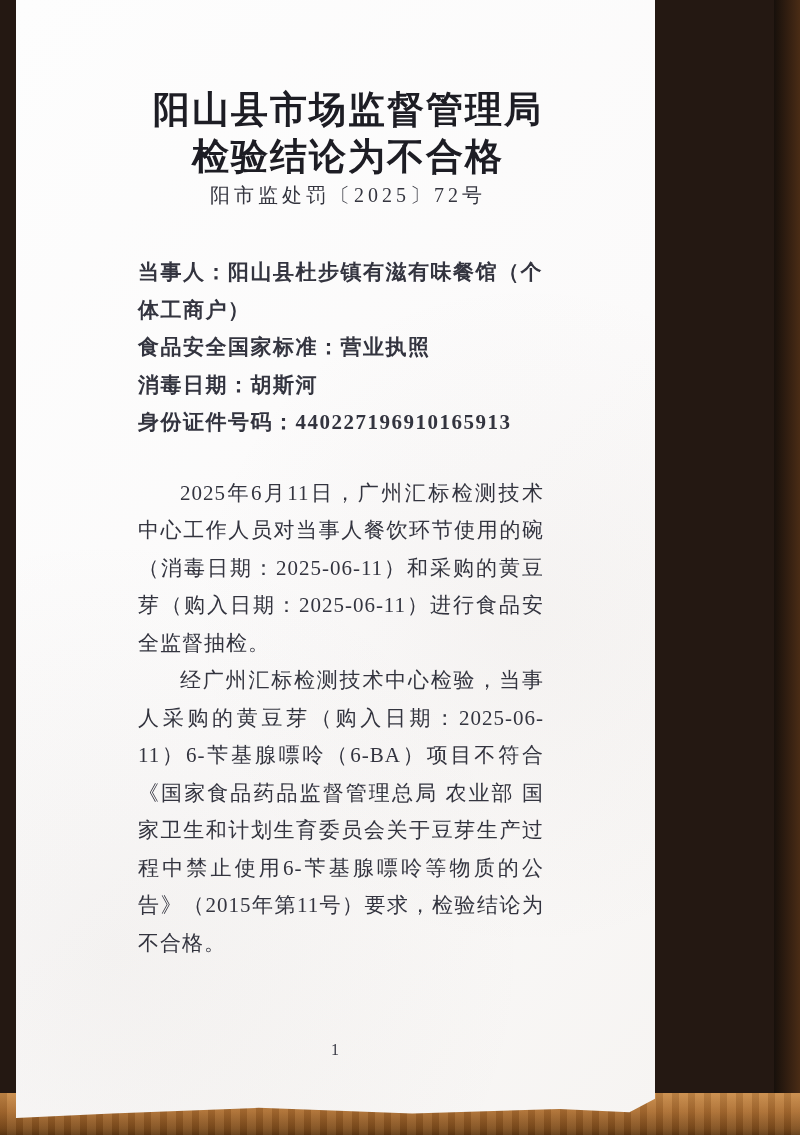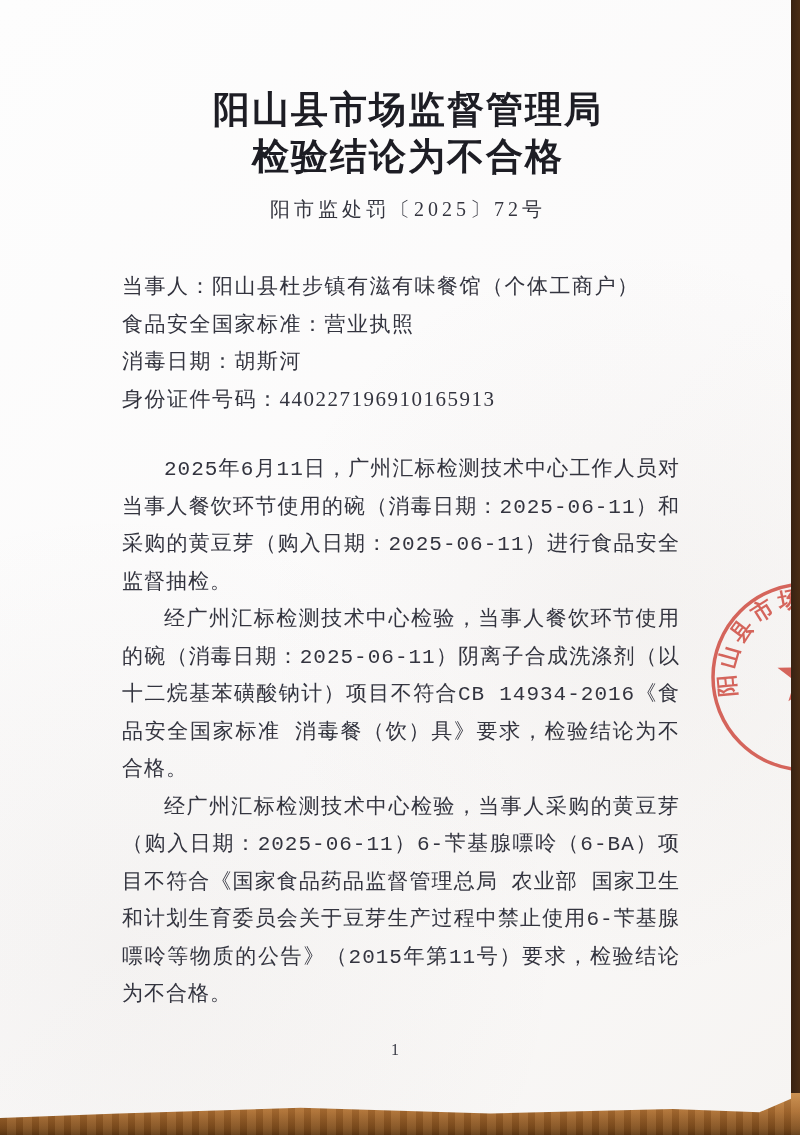--- a/index.html
+++ b/index.html
@@ -18,47 +18,47 @@
   .bg-wood{
     position:absolute;left:0;bottom:0;width:800px;height:42px;
     background:linear-gradient(180deg,#c98c4b 0%,#a96c31 45%,#7c4c1e 85%,#5c3713 100%);
   }
   .bg-wood::after{
     content:"";position:absolute;inset:0;
     background:repeating-linear-gradient(90deg,rgba(60,30,5,.12) 0 7px,rgba(255,220,170,.08) 7px 16px);
   }
   
   .paper{
-    position:absolute;left:0;top:0;width:791px;height:1119px;
+    position:absolute;left:16px;top:0;width:639px;height:1119px;
     background:
       radial-gradient(circle at 80% 55%, rgba(140,120,105,.05), transparent 42%),
       radial-gradient(circle at 15% 85%, rgba(130,115,100,.06), transparent 38%),
       linear-gradient(135deg,#fdfdfd 0%,#fbfafa 55%,#f6f4f2 100%);
     clip-path:polygon(0 0,100% 0,100% 98.2%,96% 99.4%,85% 99.1%,62% 99.5%,38% 99.0%,15% 99.5%,0 99.9%);
     overflow:hidden;
     z-index:2;
     color:#33343f;
   }
   .title-block{margin-top:86px;text-align:center;padding-left:25px;}
   .title{
     font-family:"Liberation Sans", sans-serif;
     font-weight:700;font-size:37px;line-height:47px;
     letter-spacing:2px;color:#1d1d24;
   }
   .doc-number{
-    margin-top:14px;font-size:20px;line-height:30px;
+    font-size:20px;line-height:30px;
     letter-spacing:4px;color:#34353f;
   }
   .content{padding:0 111px 0 122px;}
-  .info-block{margin-top:44px;}
+  .info-block{margin-top:44px;font-weight:bold;}
   .info-line{font-size:21px;line-height:37.5px;letter-spacing:1.5px;}
   .body-block{margin-top:33px;}
   .para{
     margin:0;font-size:21px;line-height:37.5px;letter-spacing:1px;
-    text-align:justify;text-indent:2em;font-family:Liberation Mono, monospace;
+    text-align:justify;text-indent:2em;
   }
   .page-number{
     position:absolute;left:0;right:0;bottom:60px;
     text-align:center;font-size:16px;color:#3a3b46;letter-spacing:1px;
   }
   .stamp{
     position:absolute;left:703px;top:572px;
     opacity:.88;mix-blend-mode:multiply;
     font-family:"Liberation Sans", sans-serif;
   }
@@ -81,21 +81,20 @@
     <div class="content">
       <div class="info-block">
         <div class="info-line">当事人：阳山县杜步镇有滋有味餐馆（个体工商户）</div>
         <div class="info-line">食品安全国家标准：营业执照</div>
         <div class="info-line">消毒日期：胡斯河</div>
         <div class="info-line">身份证件号码：440227196910165913</div>
       </div>
 
       <div class="body-block">
         <p class="para">2025年6月11日，广州汇标检测技术中心工作人员对当事人餐饮环节使用的碗（消毒日期：2025-06-11）和采购的黄豆芽（购入日期：2025-06-11）进行食品安全监督抽检。</p>
-        <p class="para">经广州汇标检测技术中心检验，当事人餐饮环节使用的碗（消毒日期：2025-06-11）阴离子合成洗涤剂（以十二烷基苯磺酸钠计）项目不符合CB 14934-2016《食品安全国家标准 消毒餐（饮）具》要求，检验结论为不合格。</p>
         <p class="para">经广州汇标检测技术中心检验，当事人采购的黄豆芽（购入日期：2025-06-11）6-苄基腺嘌呤（6-BA）项目不符合《国家食品药品监督管理总局 农业部 国家卫生和计划生育委员会关于豆芽生产过程中禁止使用6-苄基腺嘌呤等物质的公告》（2015年第11号）要求，检验结论为不合格。</p>
       </div>
     </div>
 
     <div class="page-number">1</div>
 
     <svg class="stamp" width="210" height="215" viewBox="0 0 210 215">
       <circle cx="103" cy="105" r="93" fill="none" stroke-width="3.5" stroke="#d9544a"></circle>
       <polygon points="103,75 110.1,95.3 131.5,95.7 114.4,108.7 120.6,129.3 103,117 85.4,129.3 91.6,108.7 74.5,95.7 95.9,95.3" fill="#d9544a"></polygon>
       <path id="stampArc" d="M 35.3 129.6 A 72 72 0 1 1 170.7 129.6" fill="none"></path>

